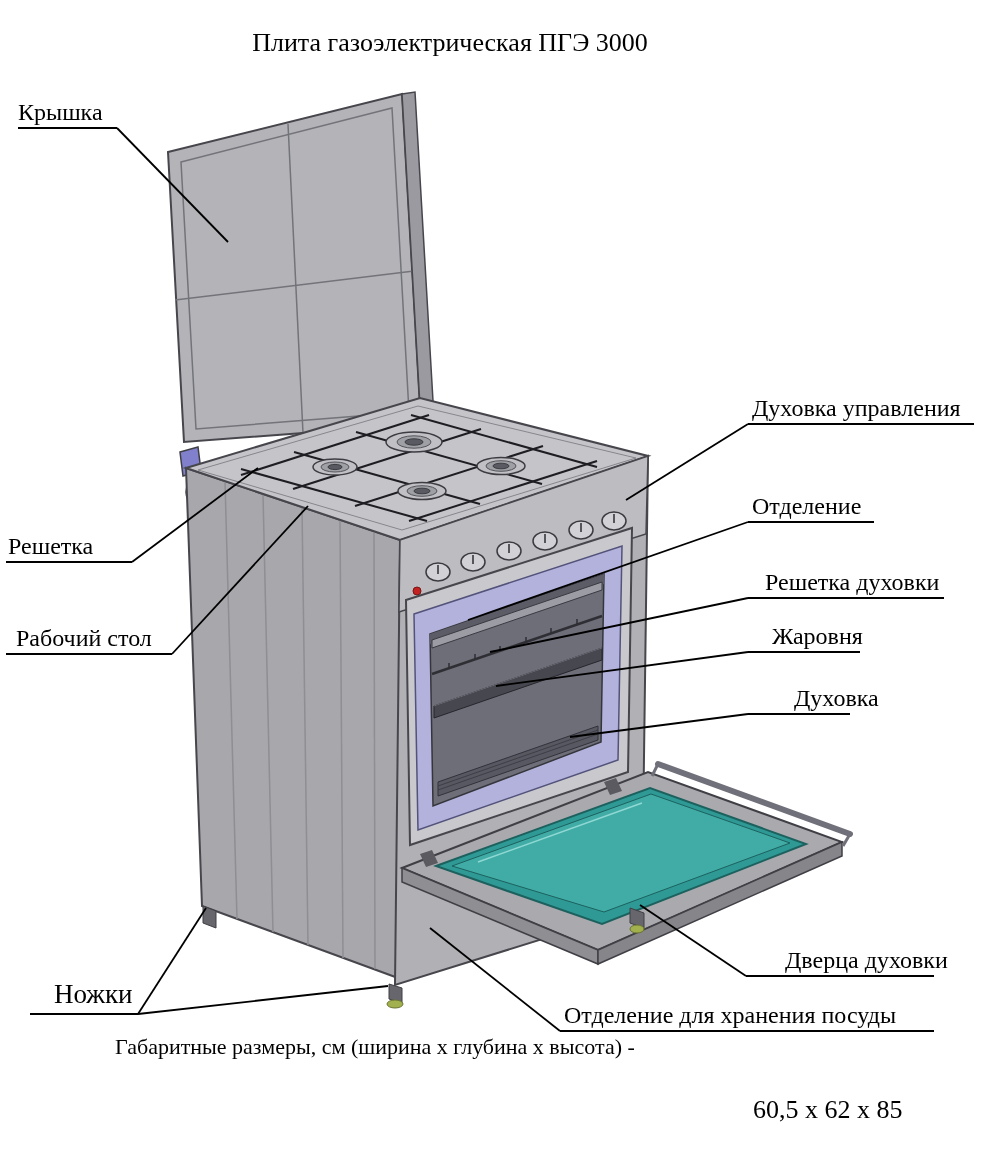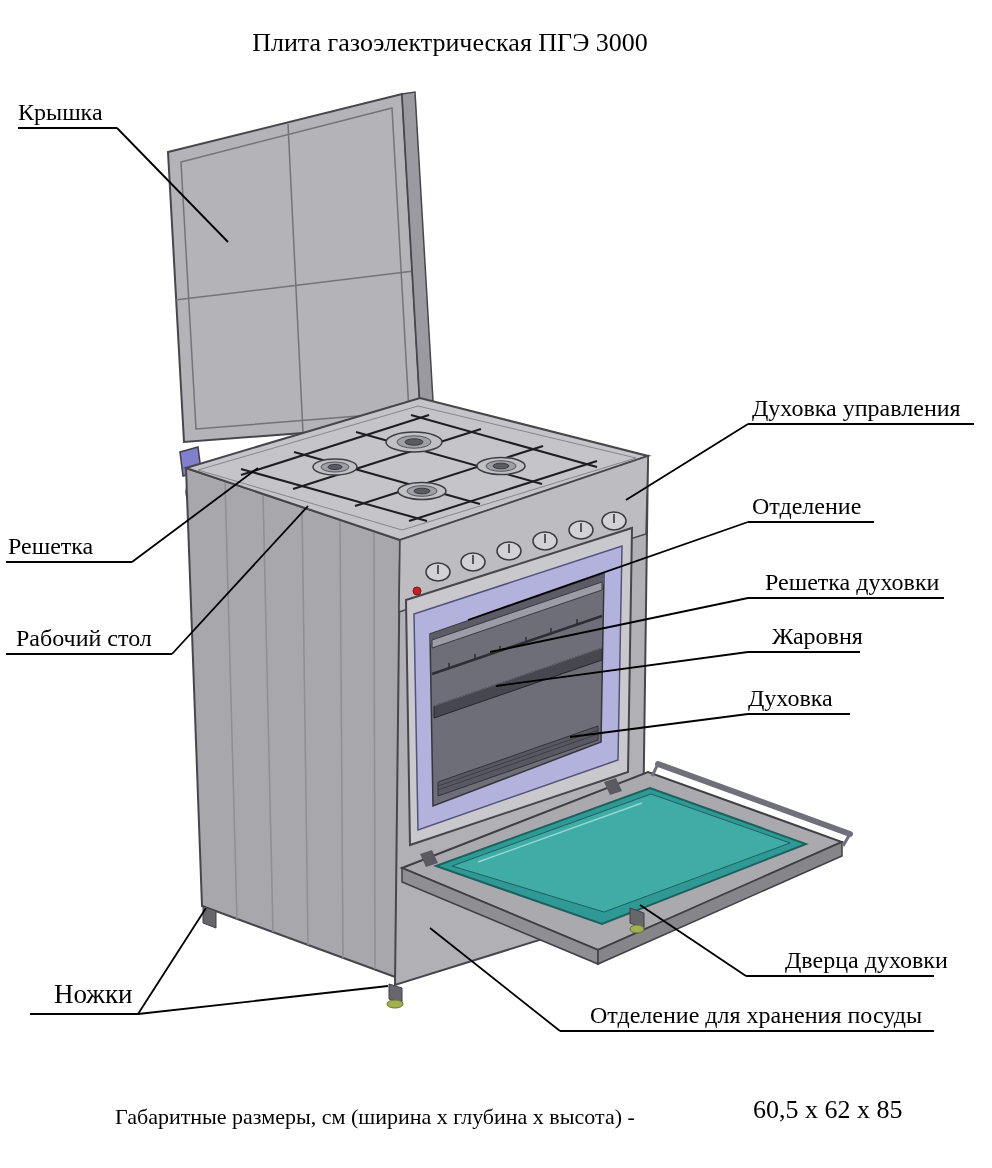--- a/index.html
+++ b/index.html
@@ -18,21 +18,21 @@
     white-space:nowrap;
     line-height:1.2;
   }
   .label-large{font-size:27px;}
   .title{
     position:absolute;
     left:120px;top:28px;width:660px;
     text-align:center;
     font-size:26px;color:#000;
   }
-  .dims-label{position:absolute;left:115px;top:1104px;font-size:22px;color:#000;white-space:nowrap;}
+  .dims-label{position:absolute;left:115px;top:1034px;font-size:22px;color:#000;white-space:nowrap;}
   .dims-value{position:absolute;left:753px;top:1095px;font-size:26px;color:#000;white-space:nowrap;}
 </style>
 </head>
 <body>
 
 <div id="canvas">
 
   <svg id="art" width="992" height="1168" viewBox="0 0 992 1168">
 
     <g>
@@ -237,20 +237,20 @@
 
   <div class="label" style="left:18px;top:98px;">Крышка</div>
   <div class="label" style="left:8px;top:532px;">Решетка</div>
   <div class="label" style="left:16px;top:624px;">Рабочий стол</div>
   <div class="label label-large" style="left:34px;top:978px;margin-left:20px;">Ножки</div>
 
   <div class="label" style="left:752px;top:394px;">Духовка управления</div>
   <div class="label" style="left:752px;top:492px;">Отделение</div>
   <div class="label" style="left:752px;top:568px;margin-left:13px;">Решетка духовки</div>
   <div class="label" style="left:752px;top:622px;margin-left:20px;">Жаровня</div>
-  <div class="label" style="left:748px;top:684px;">Духовка</div>
+  <div class="label" style="left:794px;top:684px;">Духовка</div>
   <div class="label" style="left:785px;top:946px;">Дверца духовки</div>
-  <div class="label" style="left:590px;top:1001px;">Отделение для хранения посуды</div>
+  <div class="label" style="left:564px;top:1001px;">Отделение для хранения посуды</div>
 
   <div class="dims-label">Габаритные размеры, см (ширина x глубина x высота) -</div>
   <div class="dims-value">60,5 x 62 x 85</div>
 
 </div>
 
 </body></html>

